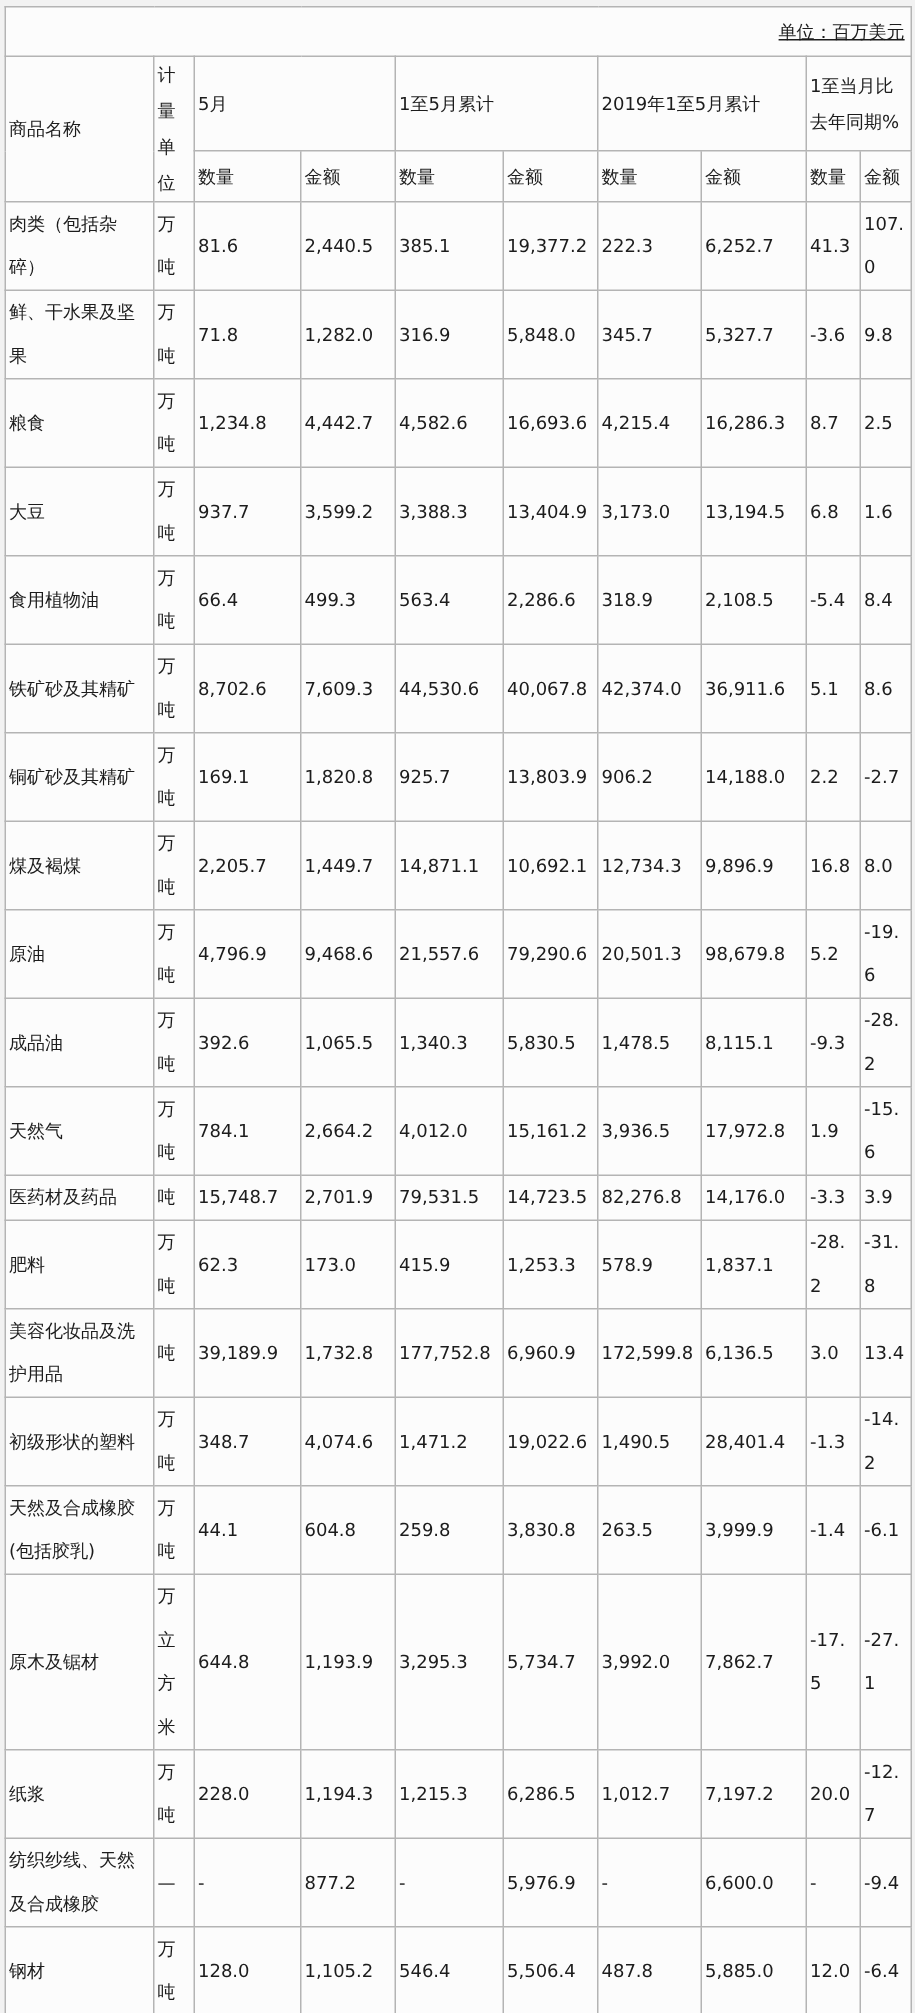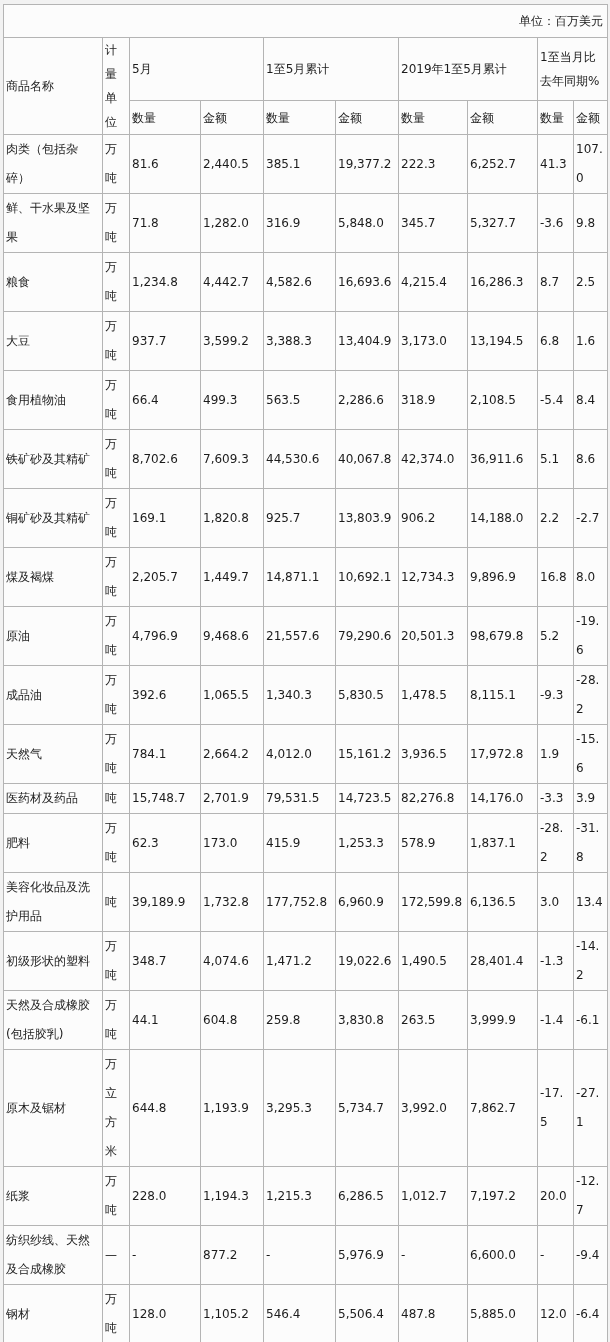--- a/index.html
+++ b/index.html
@@ -29,20 +29,21 @@
     vertical-align: middle;
     padding: 0 2px;
     word-break: break-all;
     overflow: hidden;
   }
   tr.unit-row td {
     height: 32px;
     text-align: right;
     line-height: 16px;
     padding-right: 4px;
+    text-decoration: underline;
   }
   tr.group-row th {
     height: 52px;
     line-height: 24px;
   }
   tr.sub-row th {
     height: 27px;
     line-height: 14px;
   }
   tbody td {
@@ -139,21 +140,21 @@
           <td>3,173.0</td>
           <td>13,194.5</td>
           <td>6.8</td>
           <td>1.6</td>
         </tr>
         <tr>
           <td class="name-cell">食用植物油</td>
           <td>万吨</td>
           <td>66.4</td>
           <td>499.3</td>
-          <td>563.5</td>
+          <td>563.4</td>
           <td>2,286.6</td>
           <td>318.9</td>
           <td>2,108.5</td>
           <td>-5.4</td>
           <td>8.4</td>
         </tr>
         <tr>
           <td class="name-cell">铁矿砂及其精矿</td>
           <td>万吨</td>
           <td>8,702.6</td>

